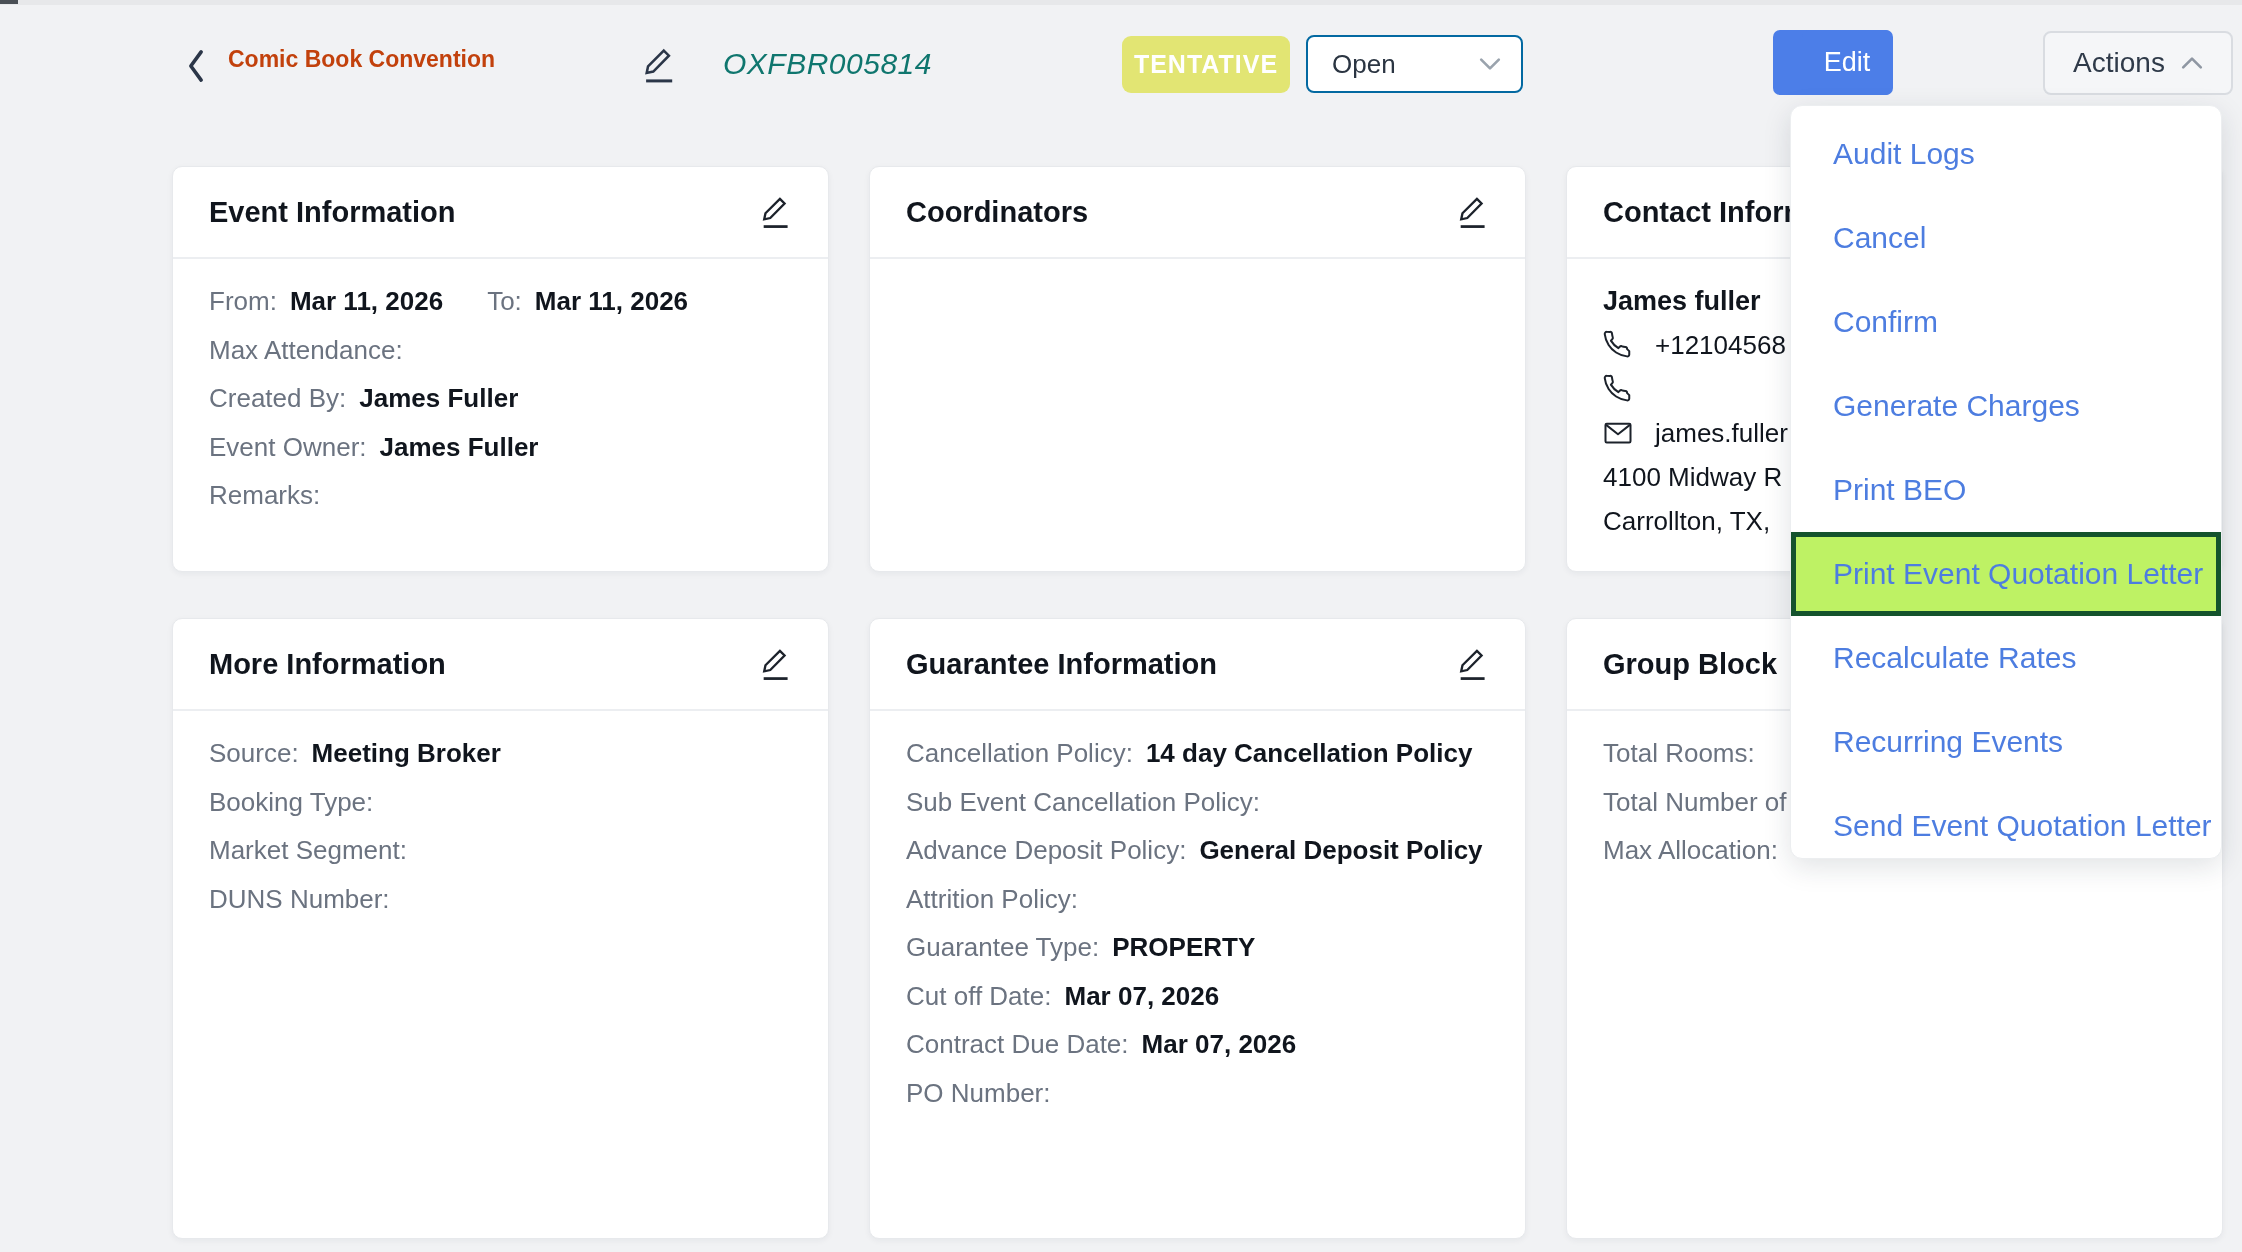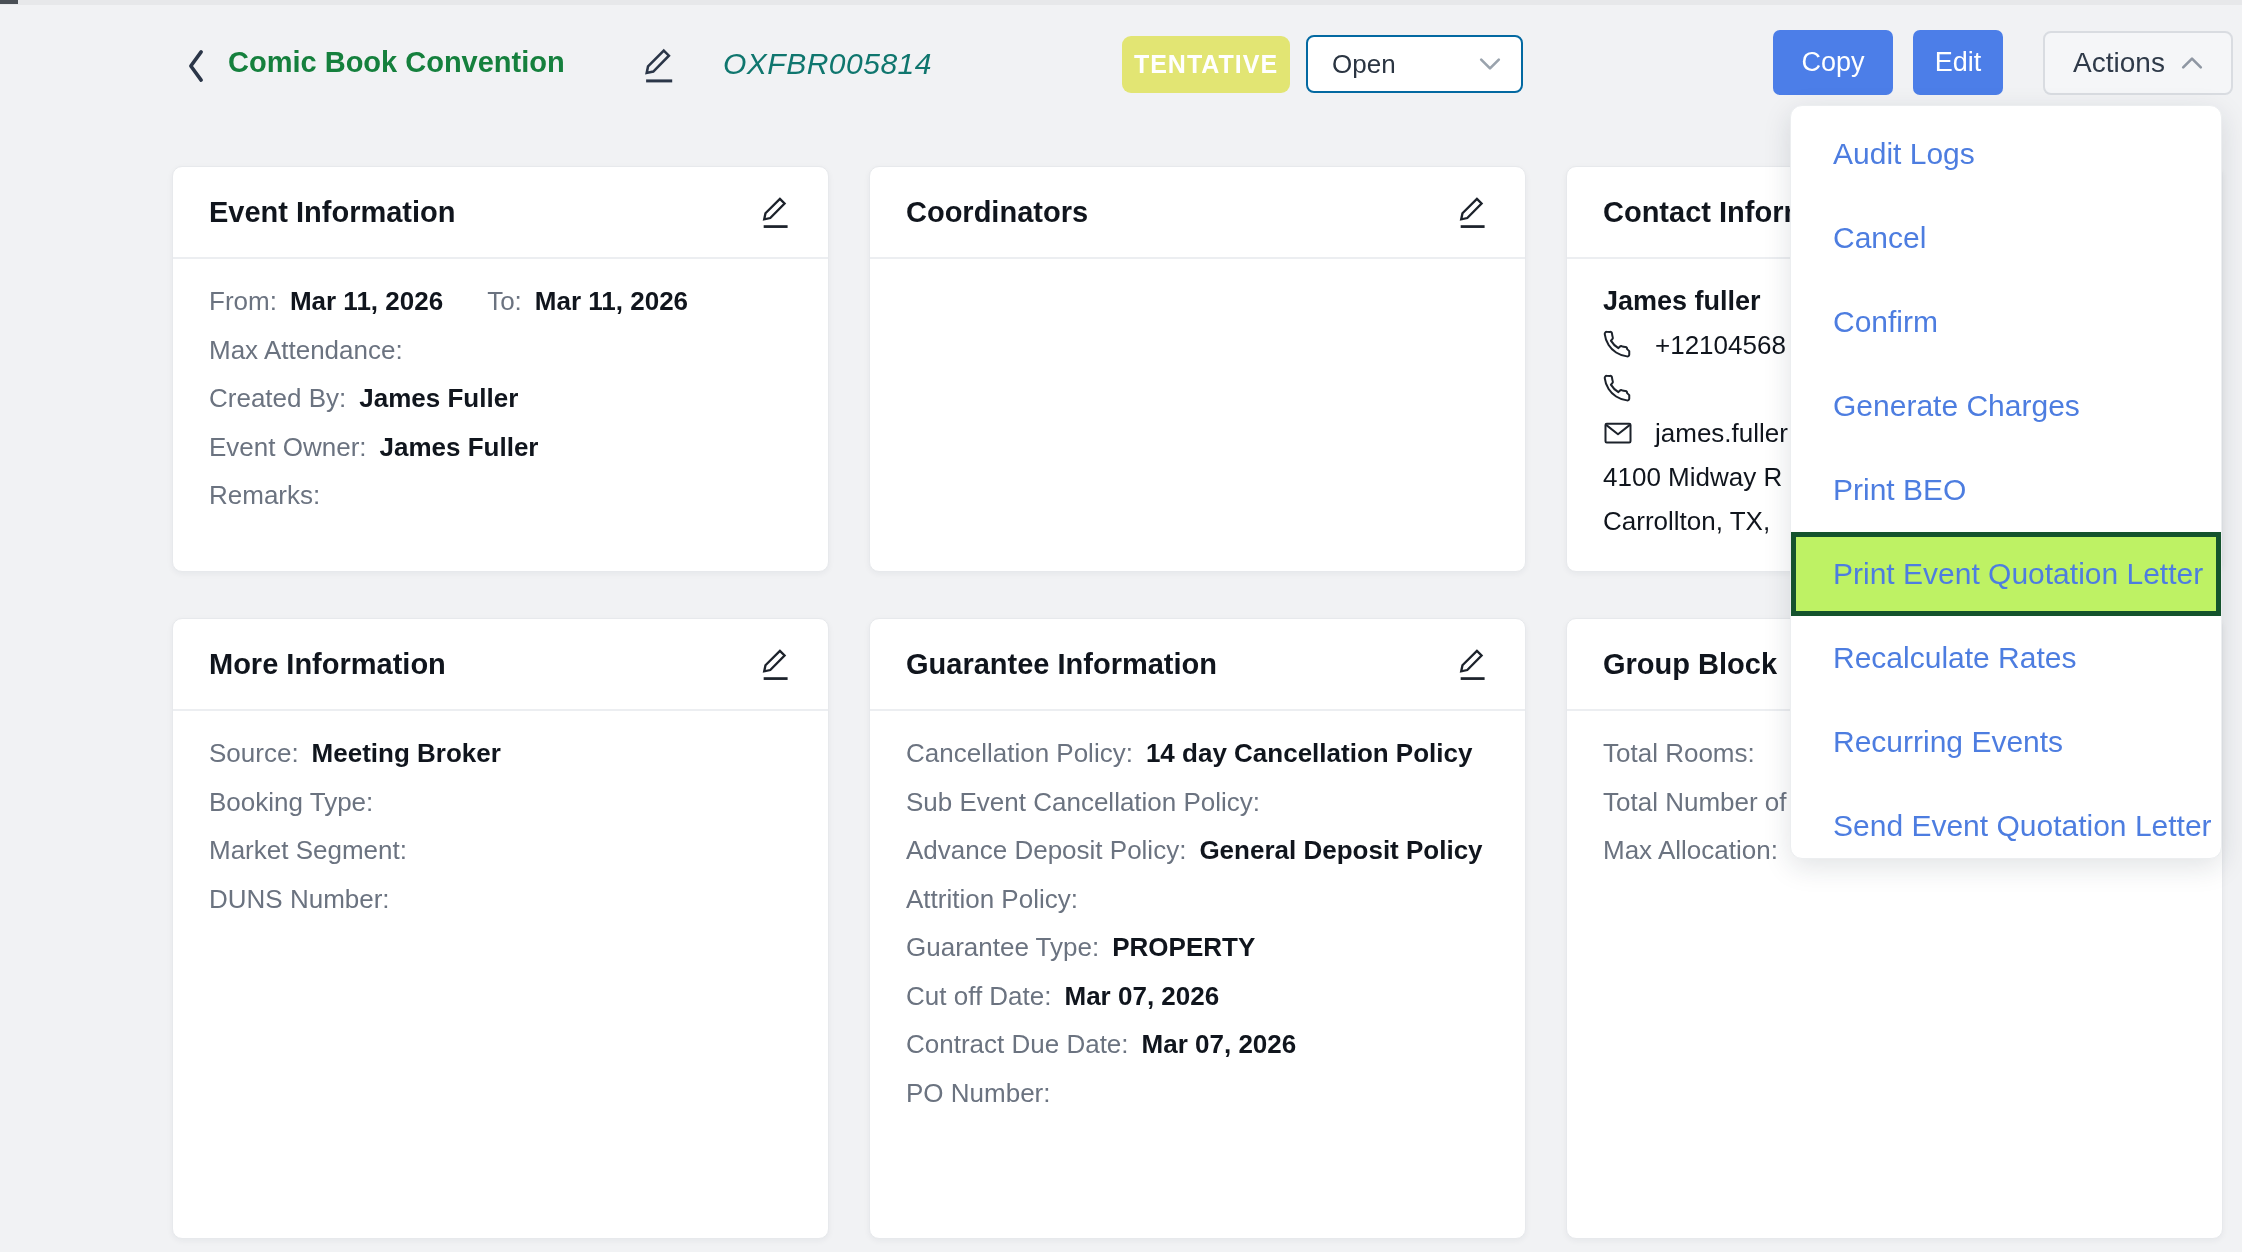--- a/index.html
+++ b/index.html
@@ -9,32 +9,32 @@
     width: 2242px; height: 1252px;
     background: #f1f2f4;
     font-family: "Liberation Sans", sans-serif;
     overflow: hidden;
   }
   .top-strip { position:absolute; top:0; left:0; width:100%; height:5px; background:#e7e8ea; }
   .corner-sliver { position:absolute; top:0; left:0; width:18px; height:4px; background:#4a4f55; }
 
   
   .back-btn { position:absolute; left:183px; top:48px; width:26px; height:36px; color:#2b3648; cursor:pointer; }
-  .page-title { position:absolute; left:228px; top:46px; font-size:29px; font-weight:700; color:#15803d; white-space:nowrap; }
+  .page-title { position:absolute; left:228px; top:46px; font-size:23px; font-weight:700; color:#c2410c; white-space:nowrap; }
   .title-edit { position:absolute; left:641px; top:45px; width:36px; height:40px; color:#2b3648; cursor:pointer; }
   .ref-number { position:absolute; left:723px; top:47px; font-size:30px; color:#0f766e; letter-spacing:0.5px;font-style:italic; }
   .status-badge { position:absolute; left:1122px; top:36px; width:168px; height:57px; background:#e2e573; border-radius:9px;
                   color:#ffffff; font-weight:700; font-size:25px; letter-spacing:1px; display:flex; align-items:center; justify-content:center; }
   .status-select { position:absolute; left:1306px; top:35px; width:217px; height:58px; background:#fff; border:2px solid #0369a1;
                    border-radius:8px; display:flex; align-items:center; justify-content:space-between; padding:0 20px 0 24px;
                    font-size:26px; color:#2b3542; cursor:pointer; }
   .btn { position:absolute; top:30px; height:65px; background:#4c7ee8; color:#fff; border:none; border-radius:7px;
          font-size:27px; font-family:inherit; display:flex; align-items:center; justify-content:center; cursor:pointer; }
   .btn-copy { left:1773px; width:120px; }
-  .btn-edit { left:1913px; width:90px; }
+  .btn-edit { left:1802px; width:90px; }
   .btn-actions { position:absolute; left:2043px; top:31px; width:190px; height:64px; background:#f5f6f8; border:2px solid #d9dce1;
                  border-radius:8px; color:#2f3a49; font-size:28px; font-family:inherit; display:flex; align-items:center;
                  justify-content:center; gap:16px; cursor:pointer; }
 
   
   .card { position:absolute; background:#fff; border:1px solid #e7e9ec; border-radius:10px; box-shadow:0 2px 6px rgba(20,30,50,0.05); }
   #card-event        { left:172px;  top:166px; width:657px; height:406px; }
   #card-coordinators { left:869px;  top:166px; width:657px; height:406px; }
   #card-contact      { left:1566px; top:166px; width:657px; height:406px; }
   #card-more         { left:172px;  top:618px; width:657px; height:621px; }

